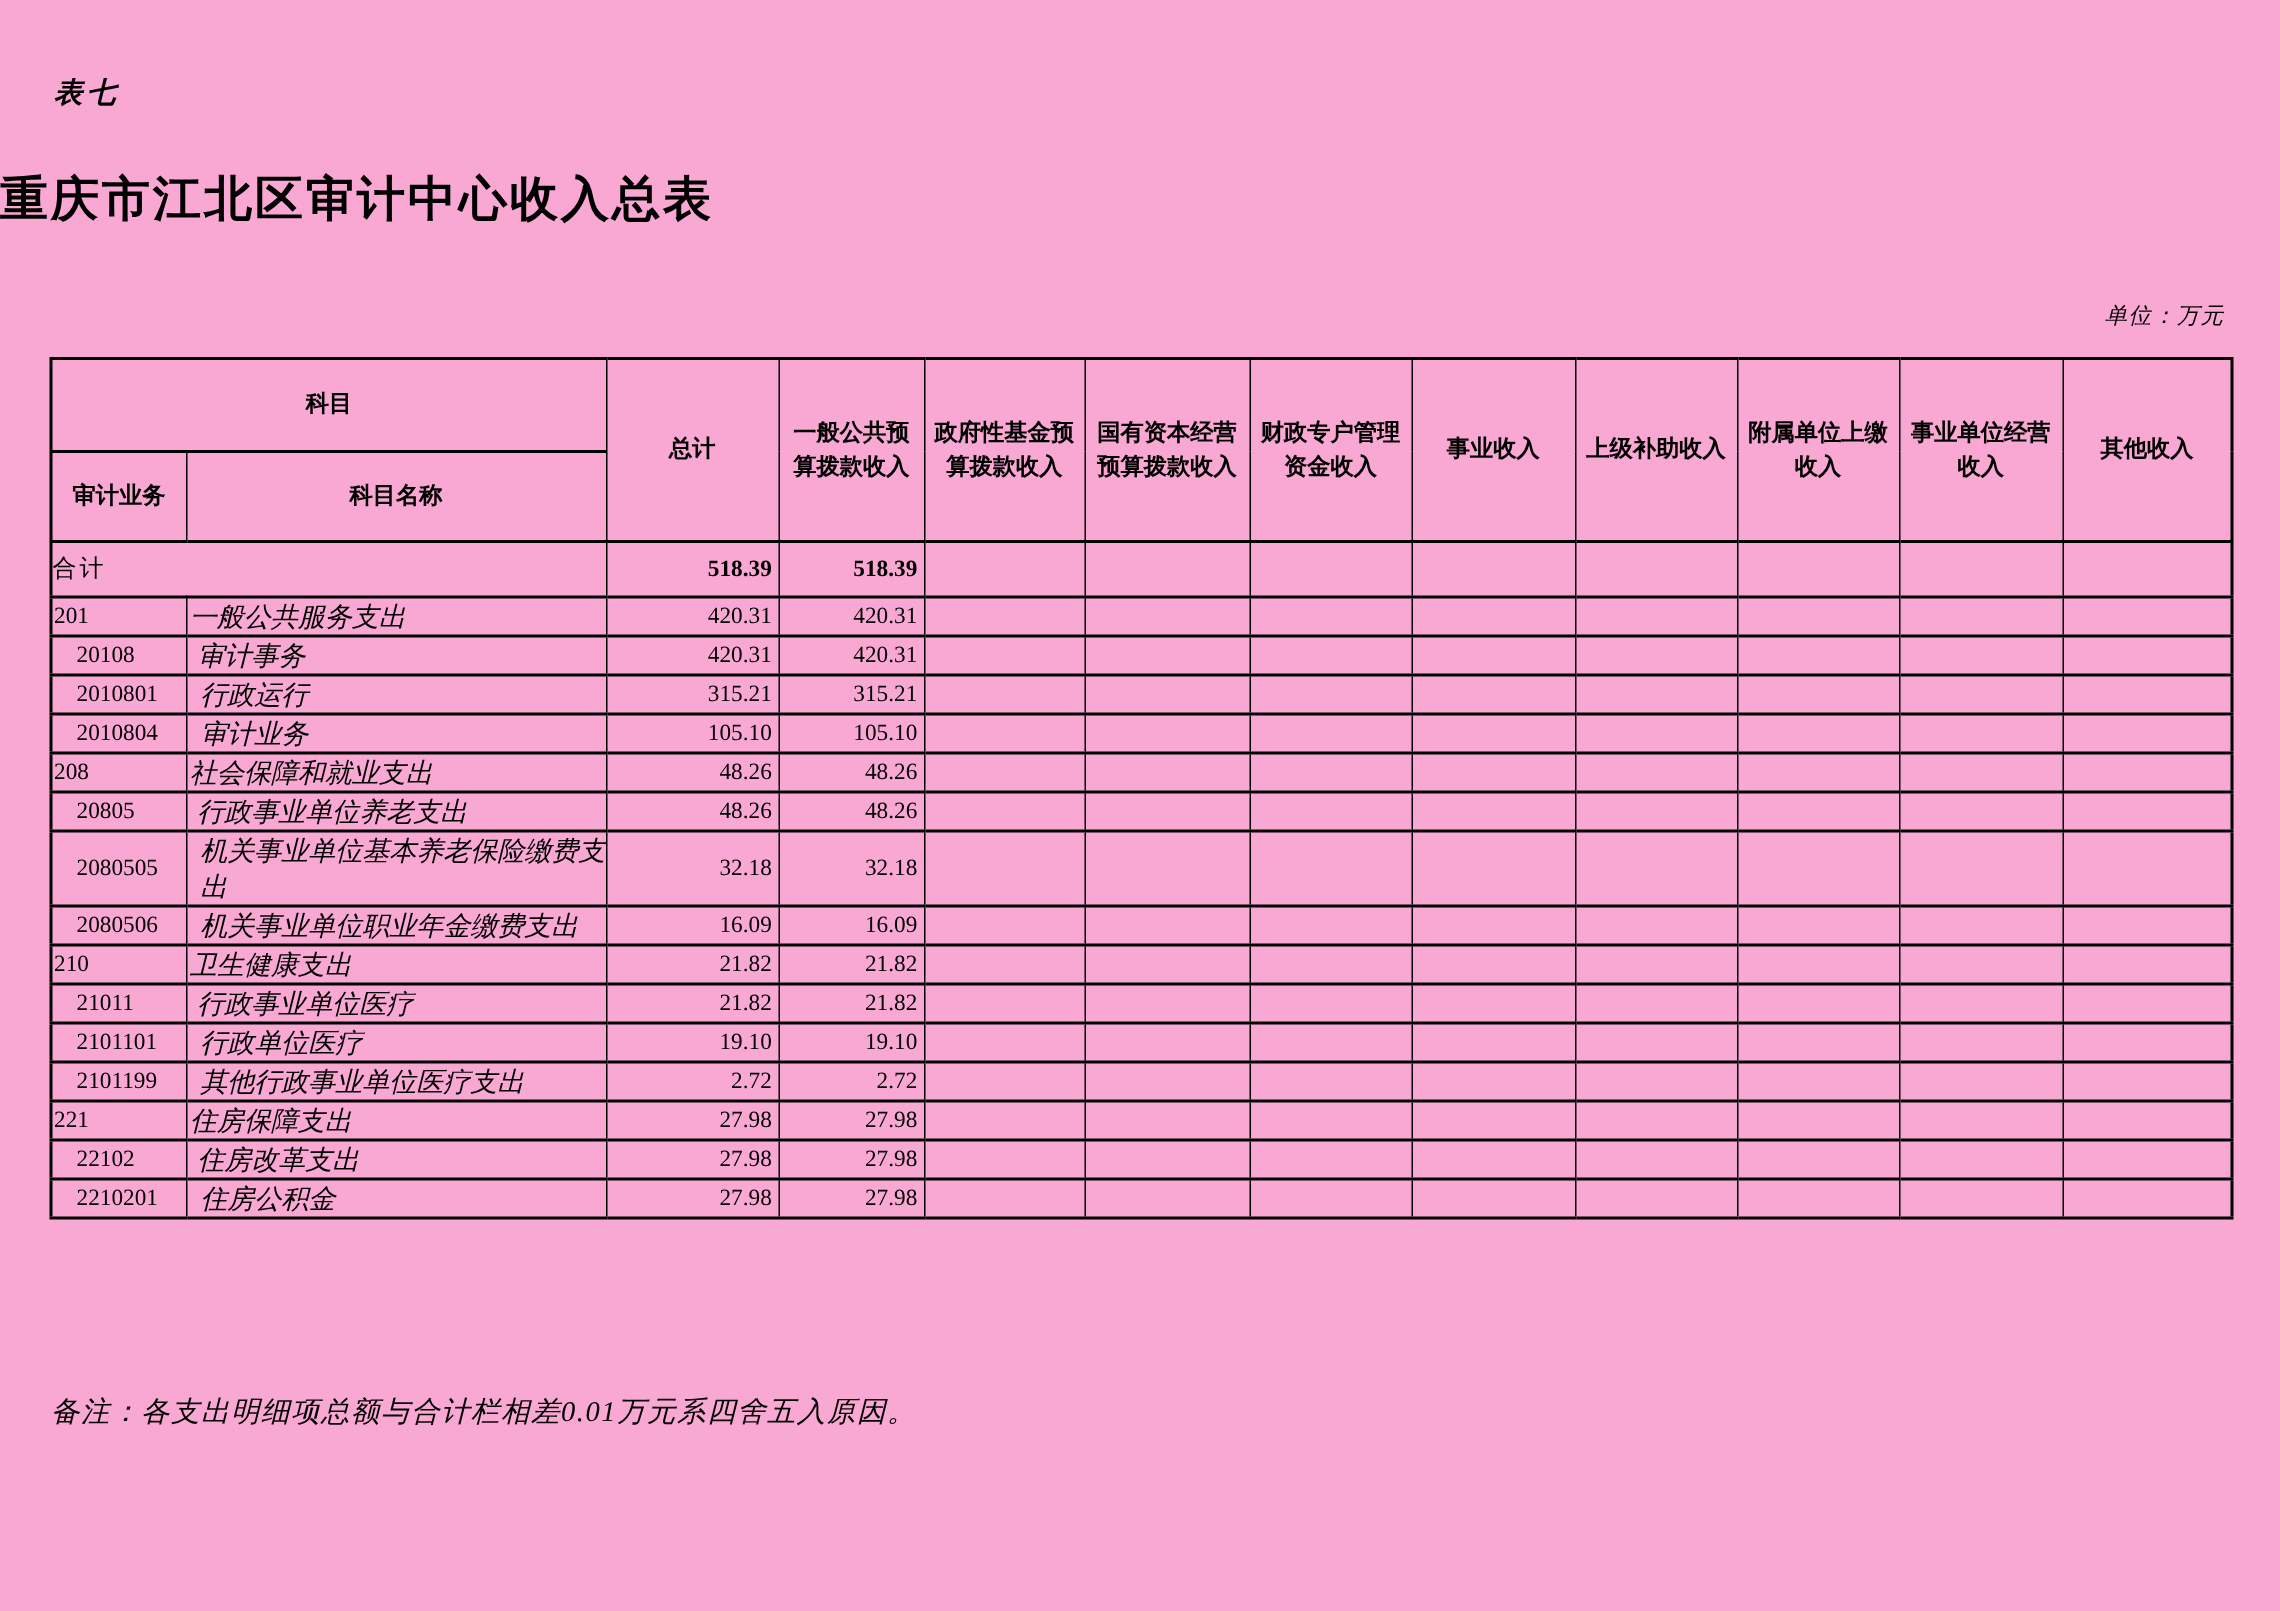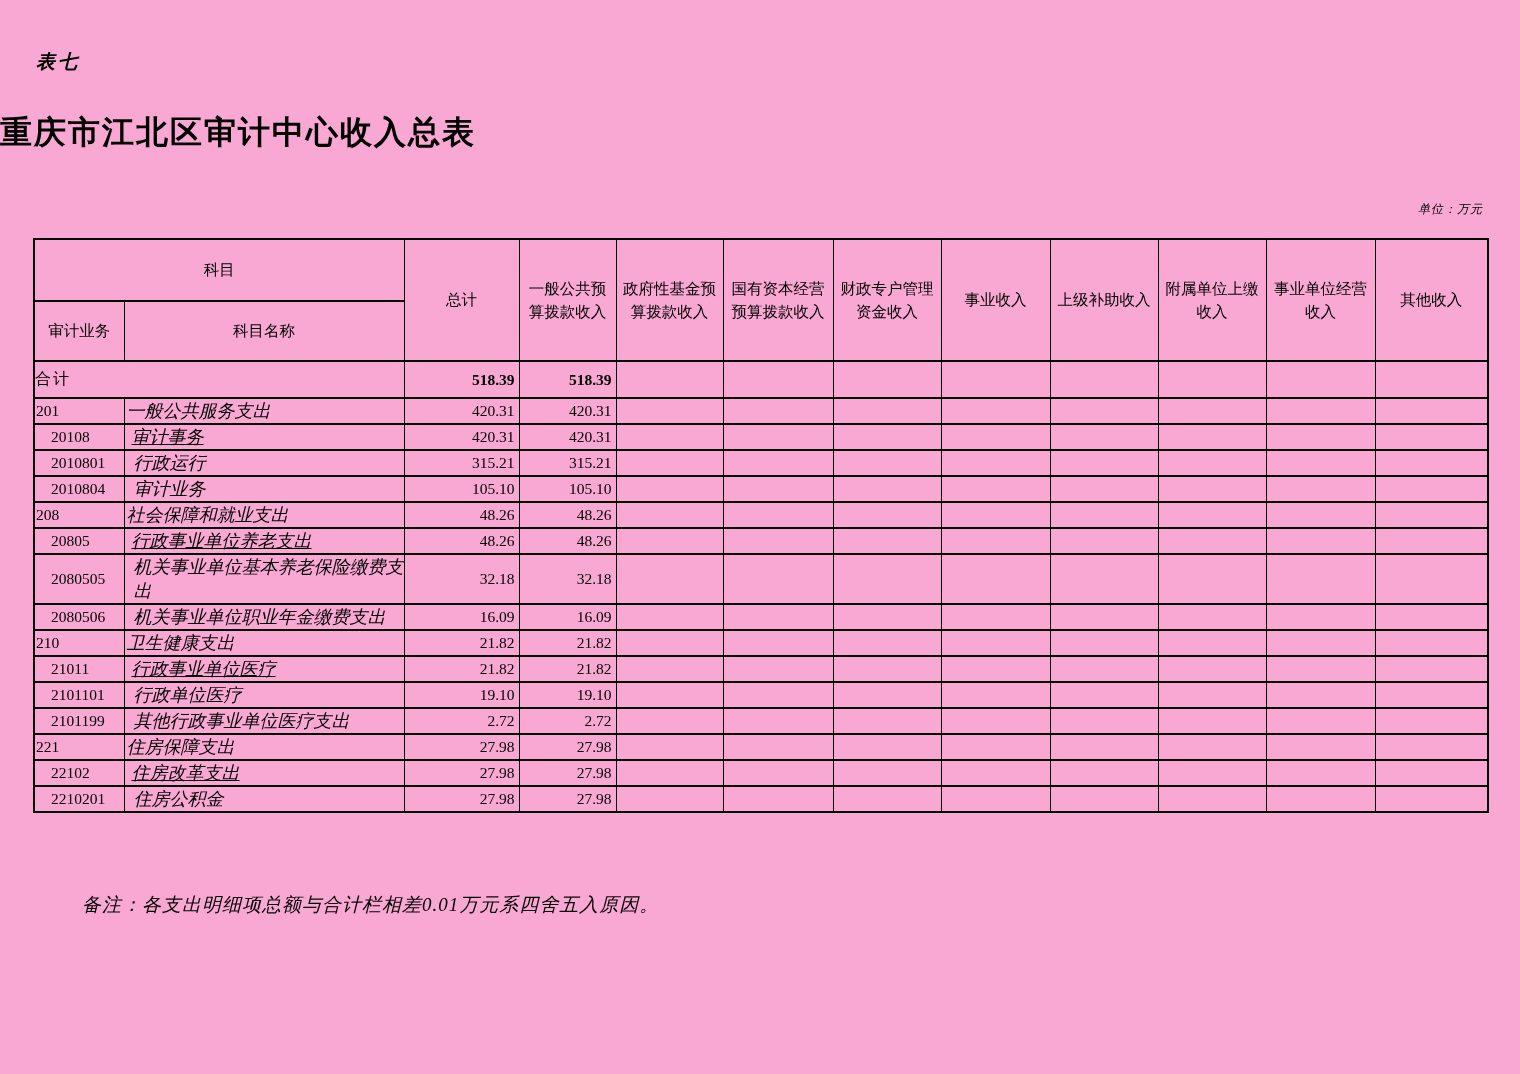--- a/index.html
+++ b/index.html
@@ -11,52 +11,52 @@
   .sheet-label {
     position:absolute; left:36px; top:49px;
     font-size:19px; font-weight:bold; font-style:italic; letter-spacing:3px;
   }
   .doc-title {
     position:absolute; top:111px; left:0; width:100%;
     text-align:left; font-size:32px; font-weight:bold; letter-spacing:2px;
   }
   .unit-label {
     position:absolute; top:201px; right:37px;
-    font-size:12px; font-style:italic; letter-spacing:1px;
+    font-size:15px; font-style:italic; letter-spacing:1px;
   }
   .table-wrap { position:absolute; left:33px; top:238px; }
   table.income-table {
     border-collapse:collapse; table-layout:fixed; width:1454px;
     border:2.5px solid #000;
   }
   .income-table th, .income-table td {
     border:1px solid #000; border-top-width:2px; border-bottom-width:2px;
     overflow:hidden; vertical-align:middle;
   }
   .income-table thead th {
     font-family:"Liberation Sans","DejaVu Sans",sans-serif;
-    font-weight:normal; font-size:15.5px; line-height:1.5;
+    font-weight:bold; font-size:15.5px; line-height:1.5;
     text-align:center; padding:15px 5px;
   }
   thead tr.h-row-1 { height:62px; }
   thead tr.h-row-2 { height:60px; }
   tbody tr { height:21px; }
   tbody tr.total-row { height:37px; }
   td.cell { font-size:15.5px; }
   td.total-label { font-weight:normal; font-size:16px; letter-spacing:2px; }
   td.num { text-align:right; padding-right:4px; font-family:"Liberation Serif","DejaVu Serif",serif; }
   td.total-num { font-weight:bold; }
   td.code { text-align:left; padding-left:1px; }
   td.code.lv2, td.code.lv3 { padding-left:16px; }
   td.name { text-align:left; font-size:18px; font-style:italic; padding-left:2px; }
-  td.name.lv2 { padding-left:7px;text-decoration:underline; }
+  td.name.lv2 { padding-left:7px; }
   td.name.lv3 { padding-left:9px;margin-top:25px; }
   .footnote {
-    position:absolute; left:34px; top:892px;
-    font-size:19px; font-style:italic; letter-spacing:1px;margin-left:48px;
+    position:absolute; left:34px; top:928px;
+    font-size:19px; font-style:italic; letter-spacing:1px;
   }
 </style>
 </head>
 <body>
 
 <div class="page">
 
   <div class="sheet-label">表七</div>
 
   <div class="doc-title">重庆市江北区审计中心收入总表</div>

